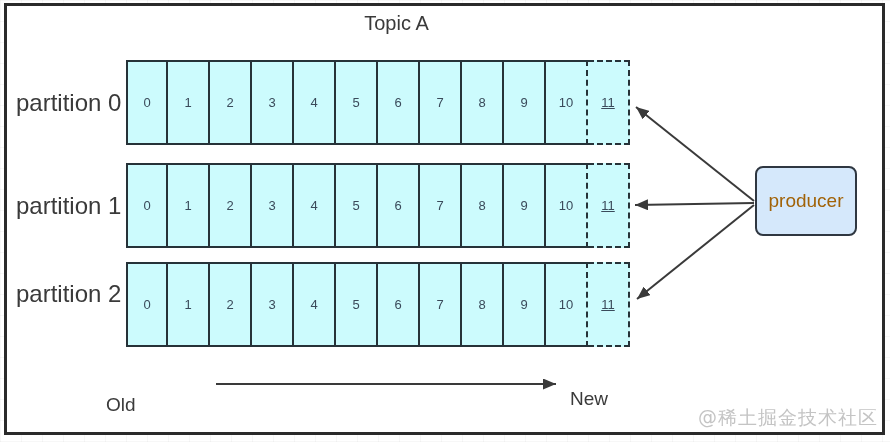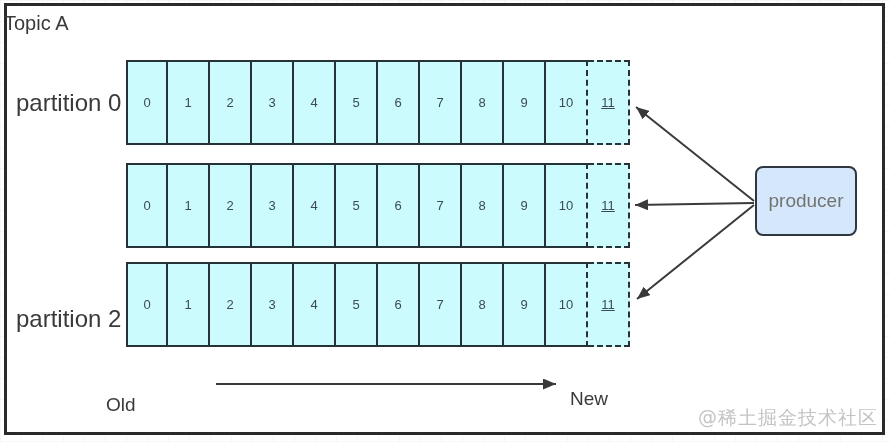--- a/index.html
+++ b/index.html
@@ -26,21 +26,21 @@
       linear-gradient(90deg, rgba(0,0,0,0.03) 1px, transparent 1px);
     background-size:21px 21px;
   }
   .frame{
     position:absolute;left:4px;top:3px;width:881px;height:432px;
     box-sizing:border-box;border:3px solid var(--frame-border);
     background:#fff;
   }
   .title{
     position:absolute;left:4px;top:12px;width:785px;
-    text-align:left;font-size:20px;color:var(--text);
+    text-align:center;font-size:20px;color:var(--text);
   }
   .plabel{
     position:absolute;left:16px;width:104px;height:85px;
     display:flex;align-items:center;
     font-size:24px;color:var(--text);white-space:nowrap;
   }
   .cells{
     position:absolute;left:126px;height:85px;
     display:flex;flex-direction:row;
   }
@@ -53,21 +53,21 @@
     font-size:13px;color:var(--digit-text);
   }
   .cell:first-child{border-left-width:2px;}
   .cell.pre-dashed{border-right-style:dashed;}
   .cell.dashed{border-style:dashed;border-left:none;border-width:2px 2px 2px 0;text-decoration:underline;}
   .producer{
     position:absolute;left:755px;top:166px;width:102px;height:70px;
     box-sizing:border-box;border:2.5px solid var(--producer-border);
     border-radius:8px;background:var(--producer-fill);
     display:flex;align-items:center;justify-content:center;
-    font-size:19px;color:#737373;
+    font-size:19px;color:#a16207;
   }
   .axis-label{
     position:absolute;font-size:19px;color:var(--text);
   }
   .old-label{left:106px;top:373px;margin-top:21px;}
   .new-label{left:570px;top:388px;}
   .watermark{
     position:absolute;right:12px;top:405px;
     font-size:19px;color:var(--watermark-text);letter-spacing:1px;
     font-family:"DejaVu Sans","Liberation Sans",sans-serif;
@@ -97,36 +97,37 @@
       <div class="cell">4</div>
       <div class="cell">5</div>
       <div class="cell">6</div>
       <div class="cell">7</div>
       <div class="cell">8</div>
       <div class="cell">9</div>
       <div class="cell pre-dashed">10</div>
       <div class="cell dashed">11</div>
     </div>
 
+  <div class="plabel" style="top:163px">partition 1</div>
   <div class="cells" style="top:163px">
       <div class="cell">0</div>
       <div class="cell">1</div>
       <div class="cell">2</div>
       <div class="cell">3</div>
       <div class="cell">4</div>
       <div class="cell">5</div>
       <div class="cell">6</div>
       <div class="cell">7</div>
       <div class="cell">8</div>
       <div class="cell">9</div>
       <div class="cell pre-dashed">10</div>
       <div class="cell dashed">11</div>
     </div>
 
-  <div class="plabel" style="top:276px">partition 2</div>
+  <div class="plabel" style="top:251px">partition 2</div>
   <div class="cells" style="top:262px">
       <div class="cell">0</div>
       <div class="cell">1</div>
       <div class="cell">2</div>
       <div class="cell">3</div>
       <div class="cell">4</div>
       <div class="cell">5</div>
       <div class="cell">6</div>
       <div class="cell">7</div>
       <div class="cell">8</div>

